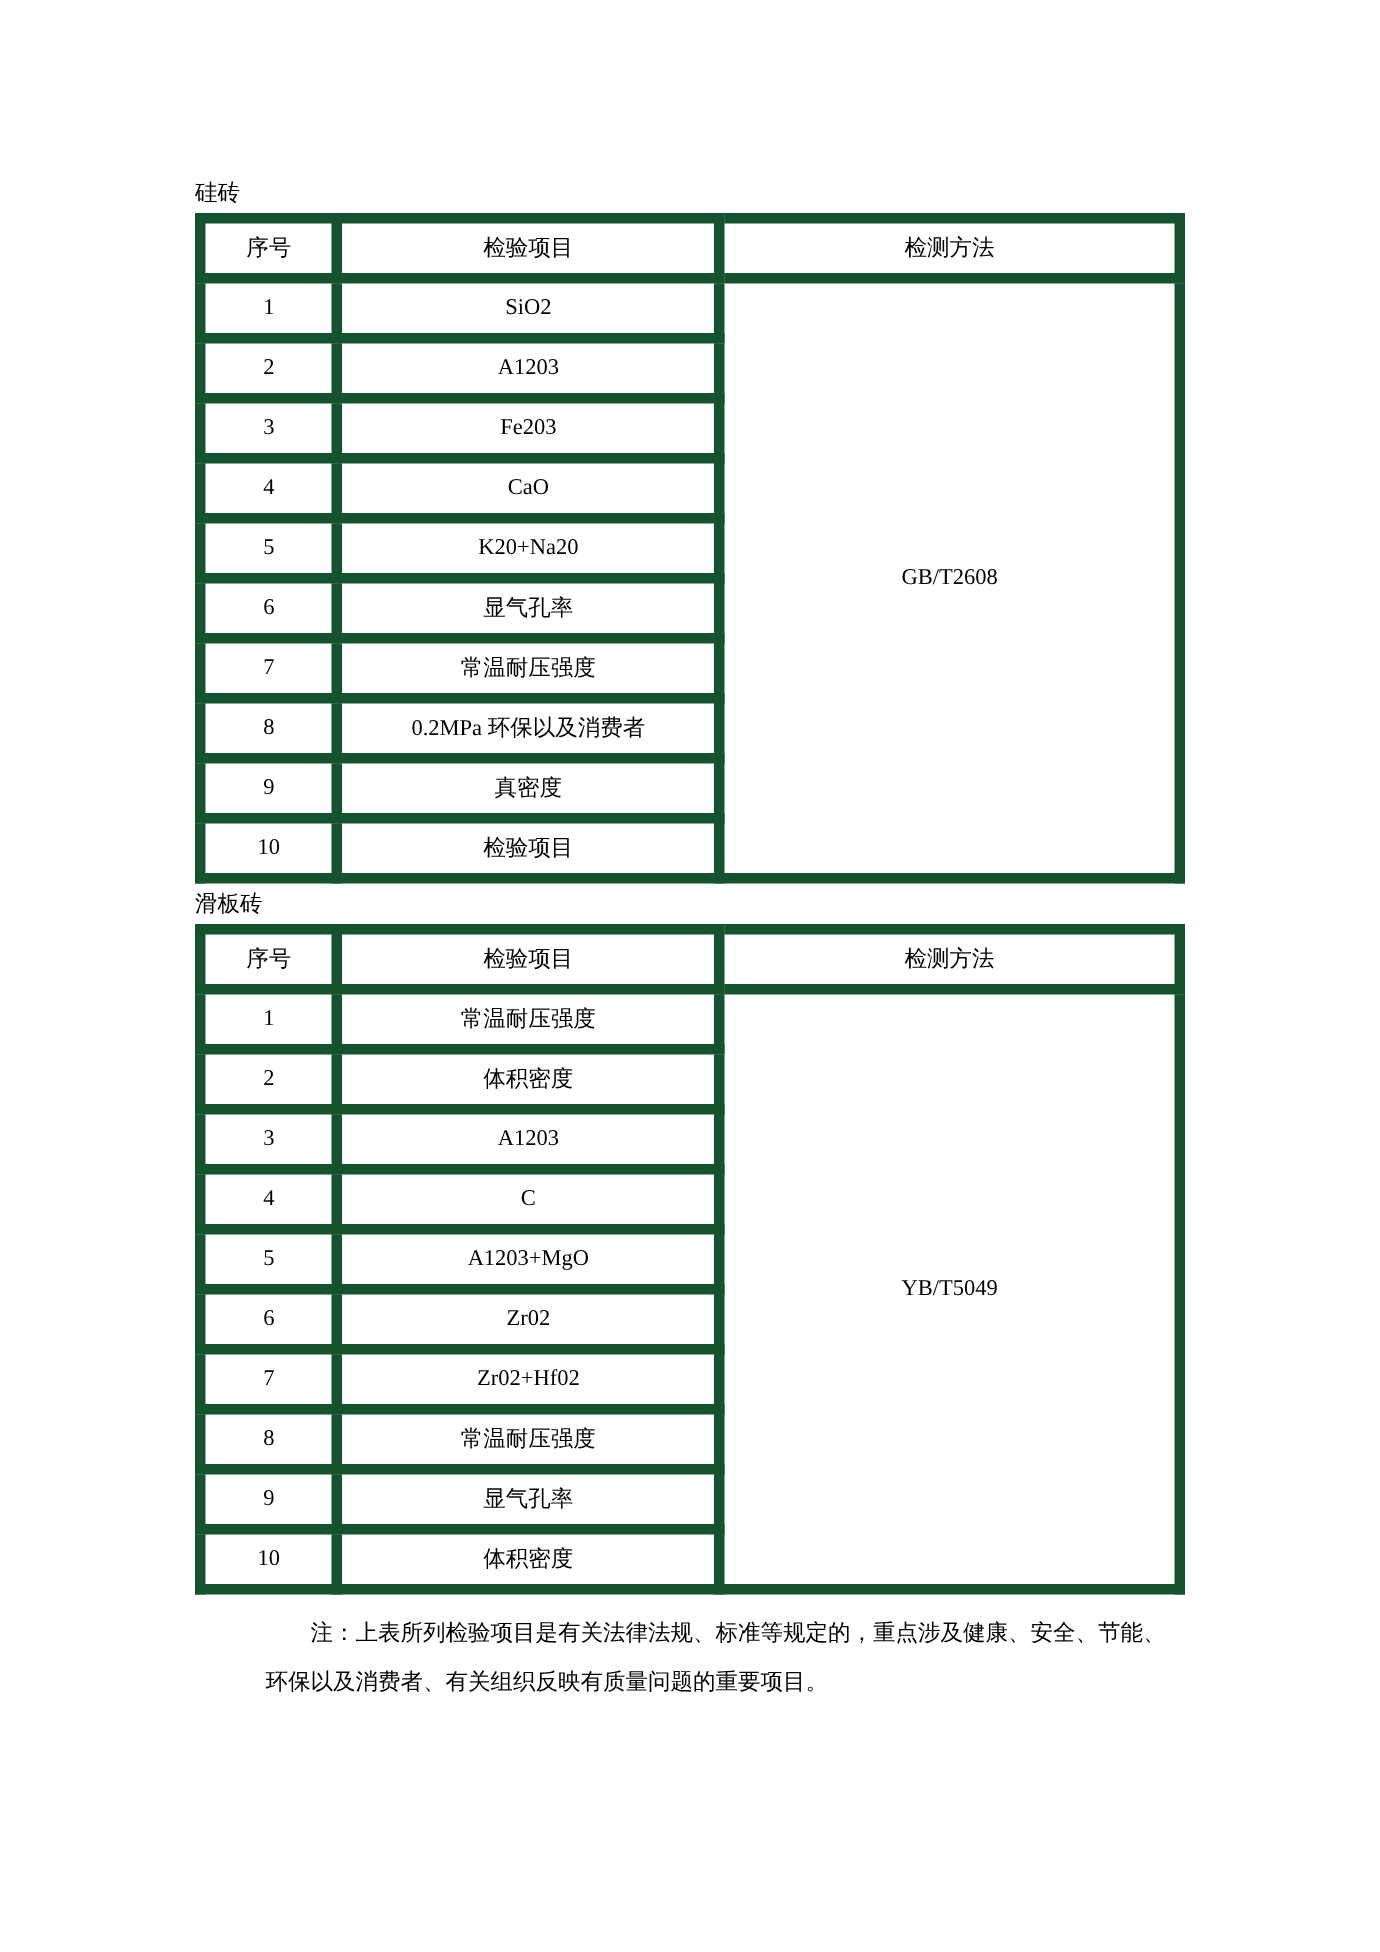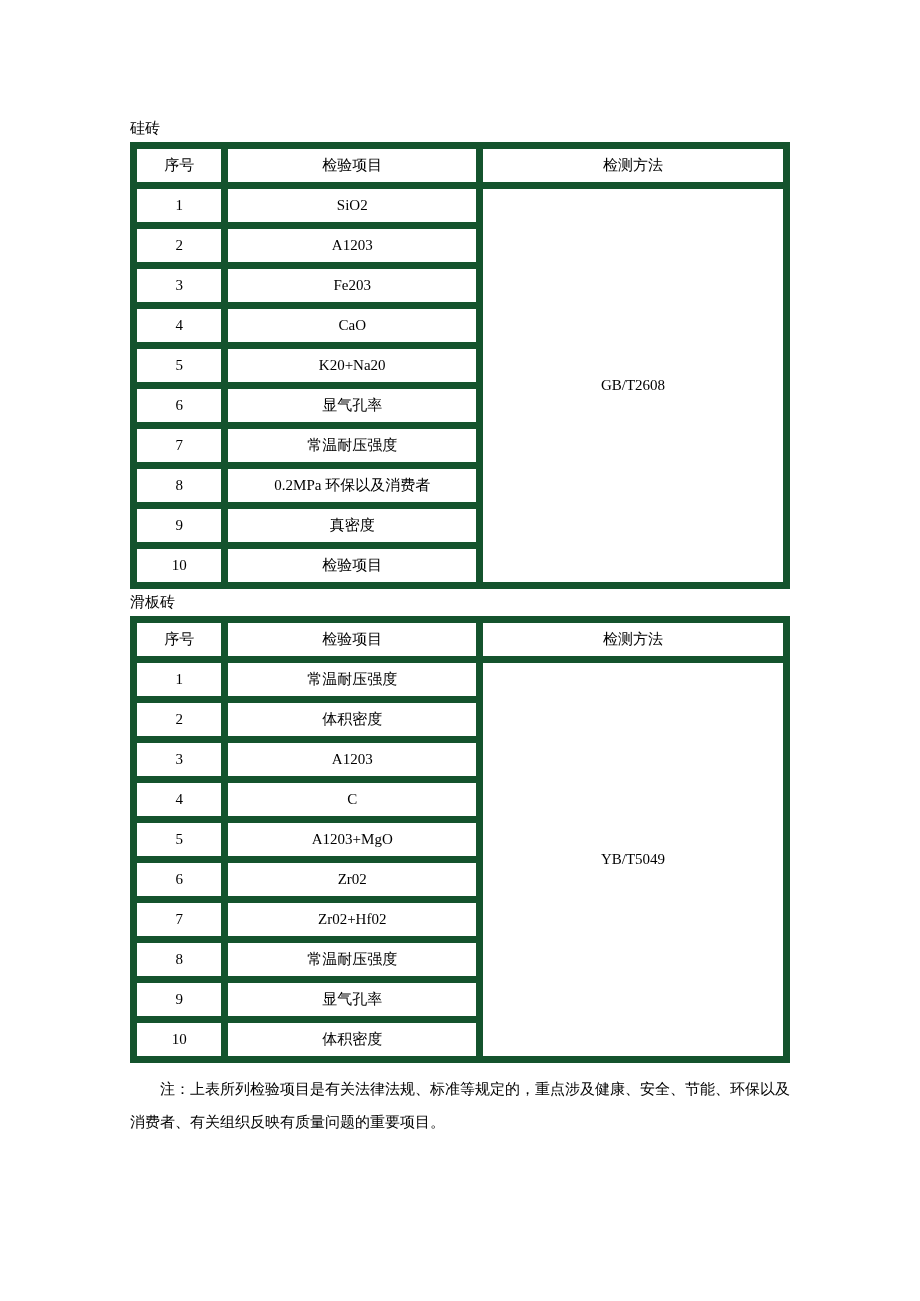--- a/index.html
+++ b/index.html
@@ -28,20 +28,21 @@
     font-weight: normal;
     padding: 0 4px;
   }
   col.c1 { width: 14%; }
   col.c2 { width: 39%; }
   col.c3 { width: 47%; }
   .note {
     margin-top: 10px;
     line-height: 2.2;
     text-indent: 2em;
+    margin-left: 47px;
   }
 </style>
 </head>
 <body>
 
 <div class="caption">硅砖</div>
 <table>
   <colgroup>
       <col class="c1">
       <col class="c2">

